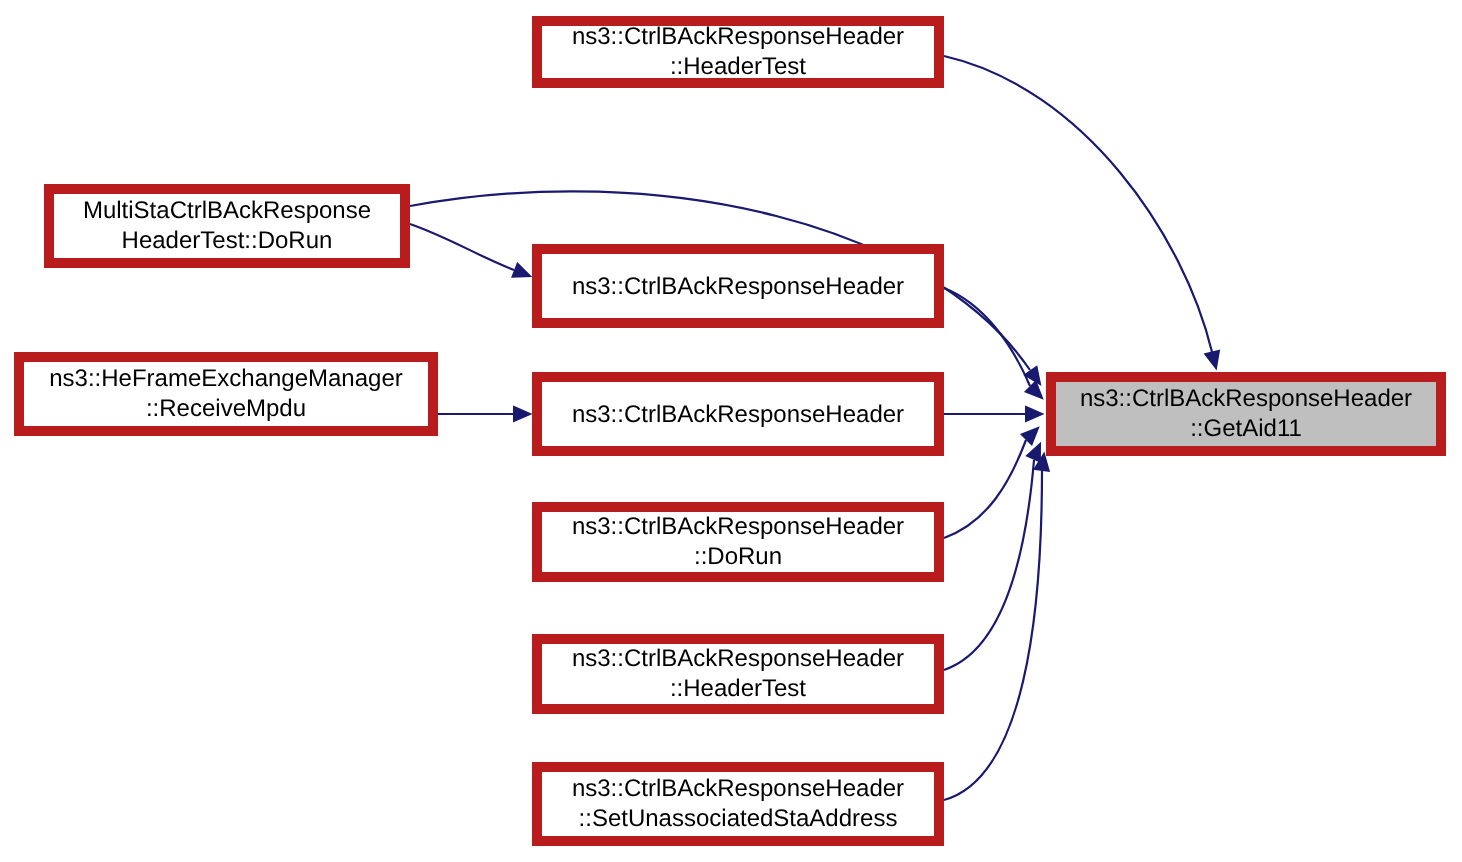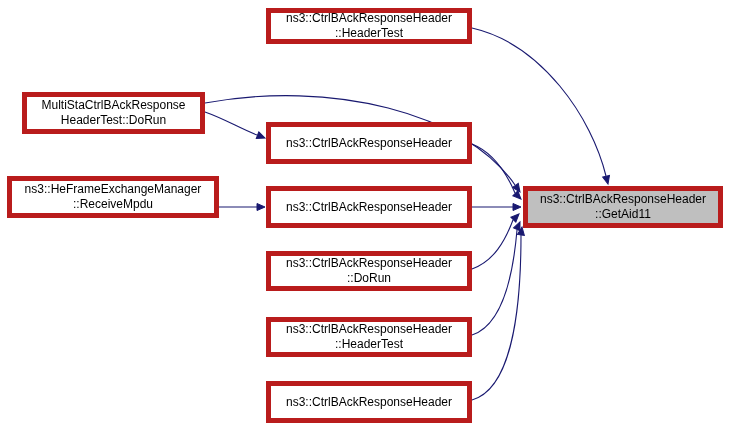--- a/index.html
+++ b/index.html
@@ -122,20 +122,21 @@
     <span>::DoRun</span>
   </div>
 
   <div class="node" id="n-serialize">
     <span>ns3::CtrlBAckResponseHeader</span>
     <span>::HeaderTest</span>
   </div>
 
   <div class="node" id="n-setunassoc">
     <span>ns3::CtrlBAckResponseHeader</span>
+    <span>::SetUnassociatedStaAddress</span>
   </div>
 
   <div class="node hl" id="n-getaid11">
     <span>ns3::CtrlBAckResponseHeader</span>
     <span>::GetAid11</span>
   </div>
 
 </div>
 
 </body></html>

